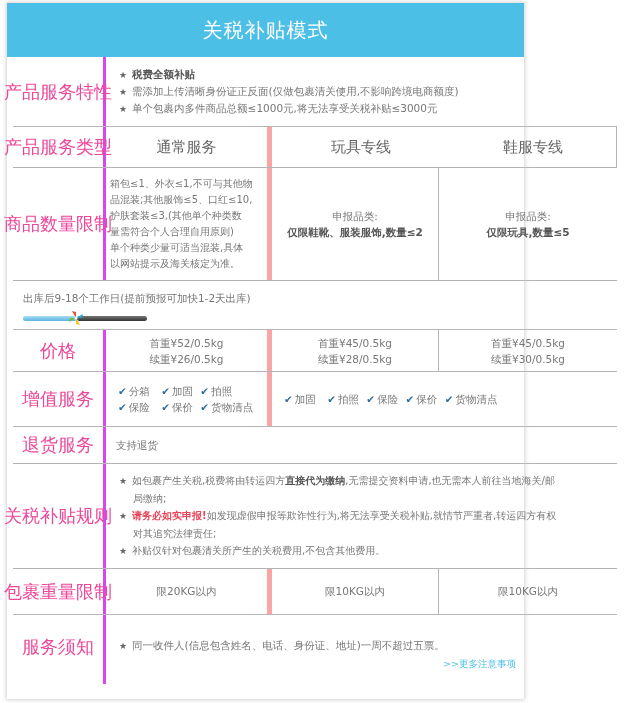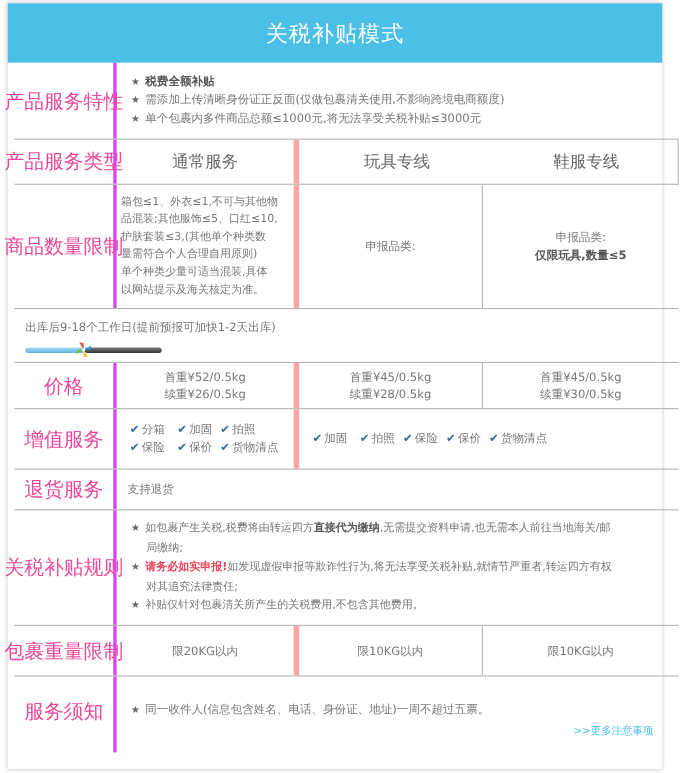--- a/index.html
+++ b/index.html
@@ -1,19 +1,19 @@
 <!DOCTYPE html>
 <html><head>
 <meta charset="utf-8">
 <style>
   * { box-sizing: border-box; margin: 0; padding: 0; }
   html, body { width: 630px; height: 703px; background: #ffffff; overflow: hidden; }
   body { font-family: "DejaVu Sans", "Liberation Sans", sans-serif; color: #666; position: relative; }
   .card {
-    position: absolute; left: 7px; top: 3px; width: 595px; height: 696px;
+    position: absolute; left: 7px; top: 3px; width: 517px; height: 696px;
     background: #fff;
     box-shadow: 0 0 4px 1px rgba(0,0,0,0.18);
   }
   .header {
     height: 54px; background: #4bbfe6; color: #fff;
     display: flex; align-items: center; justify-content: center;
     font-size: 20px; letter-spacing: 1px;
   }
   .table { position: absolute; left: 6px; top: 54px; width: 604px; }
   .row { display: flex; border-bottom: 1px solid #b5b5b5; }
@@ -76,20 +76,21 @@
         <div class="col c1" style="align-items:flex-start; padding-left:4px; text-align:left;">
           <div class="line" style="font-size:10px;">箱包≤1、外衣≤1,不可与其他物</div>
           <div class="line" style="font-size:10px;">品混装;其他服饰≤5、口红≤10,</div>
           <div class="line" style="font-size:10px;">护肤套装≤3,(其他单个种类数</div>
           <div class="line" style="font-size:10px;">量需符合个人合理自用原则)</div>
           <div class="line" style="font-size:10px;">单个种类少量可适当混装,具体</div>
           <div class="line" style="font-size:10px;">以网站提示及海关核定为准。</div>
         </div>
         <div class="col c2">
           <div class="line">申报品类:</div>
+          <div class="line bold">仅限鞋靴、服装服饰,数量≤2</div>
         </div>
         <div class="col c3">
           <div class="line">申报品类:</div>
           <div class="line bold">仅限玩具,数量≤5</div>
         </div>
       </div>
     </div>
 
     <div class="row" style="height:49px;">
       <div class="content">

